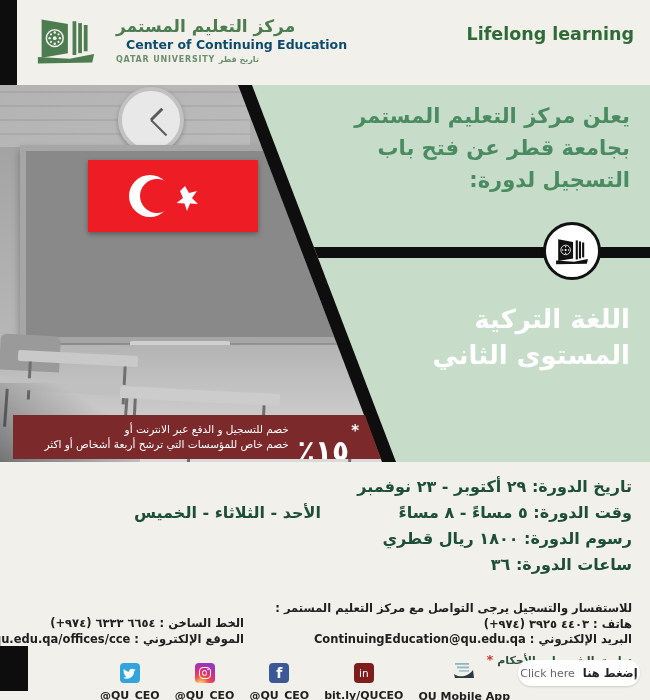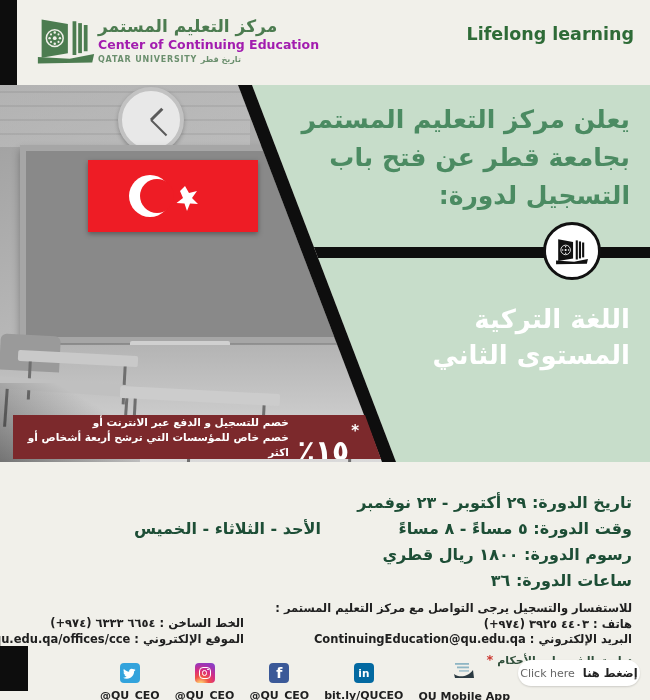--- a/index.html
+++ b/index.html
@@ -6,24 +6,24 @@
   body{width:650px;height:700px;position:relative;overflow:hidden;
        background:#f1f0ea;font-family:"DejaVu Sans",sans-serif;}
   .abs{position:absolute;}
 
   
   .bar-top-left{left:0;top:0;width:17px;height:85px;background:#0d0d0d;}
   .bar-bottom-left{left:0;top:646px;width:28px;height:45px;background:#0d0d0d;}
 
   
   .header{left:0;top:0;width:650px;height:85px;background:#f1f0ea;}
-  .logo-wrap{left:36px;top:15px;display:flex;gap:2px;align-items:center;}
+  .logo-wrap{left:36px;top:15px;display:flex;gap:20px;align-items:center;}
   .logo-text{display:flex;flex-direction:column;align-items:flex-start;}
   .logo-ar{font-size:17px;font-weight:bold;color:#4c7c50;direction:rtl;}
-  .logo-en{font-size:12.5px;font-weight:bold;color:#a21caf;margin-top:1px;}
+  .logo-en{font-size:12.5px;font-weight:bold;color:#0c4a6e;margin-top:1px;margin-left:10px;}
   .logo-sub{font-size:8px;font-weight:bold;color:#6b8f6e;letter-spacing:.8px;margin-top:3px;direction:ltr;}
   .tagline{right:16px;top:24px;text-align:right;}
   .tagline-ar{font-size:11.5px;font-weight:bold;color:#2e6b37;direction:rtl;}
   .tagline-en{font-size:17.5px;font-weight:bold;color:#2e6b37;margin-top:0;}
 
   
   .hero{left:0;top:85px;width:650px;height:377px;}
   .photo{position:absolute;inset:0;background:linear-gradient(160deg,#9d9d9d,#b6b6b6 40%,#cdcdcd 78%,#c3c3c3);
          clip-path:polygon(0 0,238px 0,382px 377px,0 377px);}
   .bricks{position:absolute;left:0;top:0;width:250px;height:62px;opacity:.45;
@@ -50,37 +50,37 @@
                background:linear-gradient(to top right,rgba(30,30,30,.55),rgba(30,30,30,0) 70%);}
 
   .diag{position:absolute;inset:0;background:#0e0e0e;
         clip-path:polygon(238px 0,252px 0,396px 377px,382px 377px);}
   .green{position:absolute;inset:0;clip-path:polygon(252px 0,650px 0,650px 377px,396px 377px);}
   .green-top{position:absolute;left:0;right:0;top:0;height:162px;background:#c7ddca;}
   .green-band{position:absolute;left:0;right:0;top:162px;height:11px;background:#0e0e0e;}
   .green-bottom{position:absolute;left:0;right:0;top:173px;bottom:0;background:#c7ddca;}
 
   .announce{position:absolute;right:20px;top:16px;width:370px;direction:rtl;text-align:right;
-            color:#4b8b62;font-weight:bold;font-size:25px;line-height:1.52;white-space:pre-line;}
+            color:#4b8b62;font-weight:bold;font-size:21px;line-height:1.52;white-space:pre-line;}
   .course-title{position:absolute;right:20px;top:216px;width:370px;direction:rtl;text-align:right;
             color:#ffffff;font-weight:bold;font-size:26px;line-height:1.4;white-space:pre-line;}
 
   .cce-circle{position:absolute;left:543px;top:137px;width:52px;height:52px;border-radius:50%;
               background:#fff;border:3px solid #111;z-index:6;display:flex;align-items:center;justify-content:center;}
 
   .badge{position:absolute;left:13px;top:330px;width:368px;height:44px;background:#7c292c;z-index:3;
          clip-path:polygon(0 0,352px 0,368px 44px,0 44px);
          display:flex;direction:rtl;align-items:center;padding-right:22px;box-sizing:border-box;gap:9px;}
   .pct-wrap{direction:ltr;color:#fff;font-weight:bold;display:flex;align-items:center;}
   .pct{font-size:28px;line-height:1;margin-top:28px;}
   .pct-star{font-size:15px;margin-left:2px;transform:translateY(-6px);}
-  .badge-lines{direction:rtl;text-align:right;color:#fff;font-size:10.5px;line-height:15px;font-weight:bold;}
-
-  
-  .details{left:0;top:462px;width:632px;direction:rtl;text-align:right;padding-top:28px;
+  .badge-lines{direction:rtl;text-align:right;color:#fff;font-size:10.5px;line-height:15px;font-weight:normal;}
+
+  
+  .details{left:0;top:462px;width:632px;direction:rtl;text-align:right;padding-top:12px;
            color:#1d4e36;font-weight:bold;font-size:16px;}
   .d-row{line-height:26px;}
   .days-gap{margin-right:72px;}
 
   
   .contact-right{right:18px;top:601px;direction:rtl;text-align:right;
                  font-size:11.5px;font-weight:bold;color:#202020;line-height:15.5px;}
   .contact-left{right:406px;top:616px;direction:rtl;text-align:right;
                 font-size:11.5px;font-weight:bold;color:#202020;line-height:15.5px;white-space:nowrap;}
   .ltr{direction:ltr;unicode-bidi:embed;display:inline-block;}
@@ -89,21 +89,21 @@
   .terms{right:18px;top:652px;direction:rtl;font-size:11px;font-weight:bold;color:#31503c;}
   .star-red{color:#cc3a33;font-size:13px;}
 
   
   .social{left:100px;top:662px;display:flex;align-items:center;gap:15px;}
   .social-item{display:flex;align-items:center;gap:6px;cursor:pointer;flex-direction:column;}
   .handle{font-size:11px;font-weight:bold;color:#1f1f1f;}
   .icon20{width:20px;height:20px;border-radius:4px;display:flex;align-items:center;justify-content:center;flex:0 0 auto;}
   .tw{background:#33a3dc;}
   .fb{background:#3b5998;color:#fff;font-size:14px;font-weight:bold;}
-  .li{background:#0369a1;color:#fff;font-size:10.5px;font-weight:bold;}
+  .li{background:#7f1d1d;color:#fff;font-size:10.5px;font-weight:normal;}
   .ig{background:radial-gradient(circle at 28% 110%,#fed373 8%,#f15245 32%,#d92e7f 56%,#9b36b7 80%,#8146cf);position:relative;}
   .ig-lens{position:absolute;inset:4px;border:1.6px solid #fff;border-radius:4px;}
   .ig-lens:after{content:'';position:absolute;inset:2.4px;border:1.6px solid #fff;border-radius:50%;}
   .ig-lens:before{content:'';position:absolute;right:.5px;top:.5px;width:1.8px;height:1.8px;background:#fff;border-radius:50%;}
   .cta{right:10px;top:660px;width:122px;height:26px;background:#fff;border-radius:13px;cursor:pointer;
        display:flex;align-items:center;justify-content:center;gap:8px;direction:rtl;
        box-shadow:0 1px 2px rgba(0,0,0,.15);}
   .cta-ar{font-size:11.5px;font-weight:bold;color:#222;}
   .cta-en{font-size:11px;color:#666;}
 </style>

